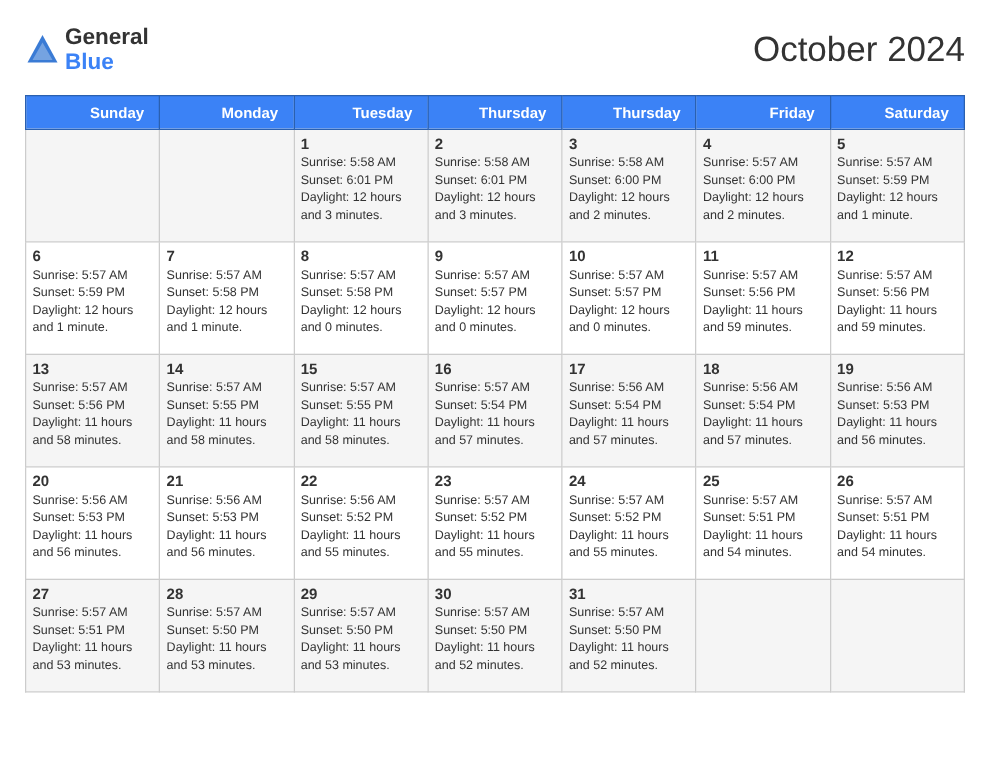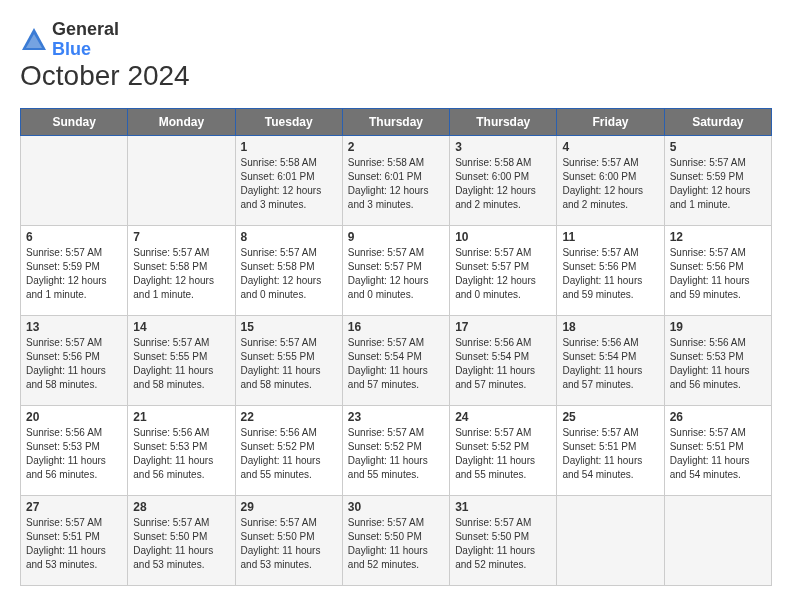--- a/index.html
+++ b/index.html
@@ -6,23 +6,22 @@
     body {
       font-family: Arial, sans-serif;
       background: #fff;
       width: 792px;
       min-height: 612px;
       padding: 20px;
     }
     .header {
       display: flex;
       justify-content: space-between;
-      align-items: flex-start;
+      align-items: center;
       margin-bottom: 16px;
-      flex-direction: column;
     }
     .logo {
       display: flex;
       align-items: center;
     }
     .logo-text {
       display: flex;
       flex-direction: column;
       line-height: 1.1;
     }
@@ -52,26 +51,26 @@
     .location {
       font-size: 16px;
       color: #555;
     }
     table {
       width: 100%;
       border-collapse: collapse;
       table-layout: fixed;
     }
     thead th {
-      background-color: #737373;
+      background-color: #3b82f6;
       color: #fff;
       font-size: 12px;
       font-weight: bold;
-      padding: 6px 0;
-      text-align: center;
+      padding: 6px 12px;
+      text-align: right;
       border: 1px solid #2a60b0;
     }
     tbody td {
       border: 1px solid #ccc;
       vertical-align: top;
       padding: 4px 5px;
       font-size: 10px;
       color: #333;
       min-height: 80px;
       height: 90px;

